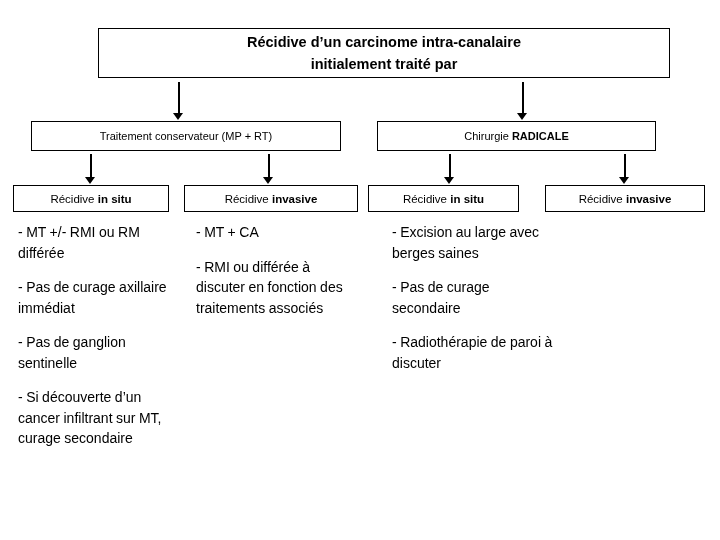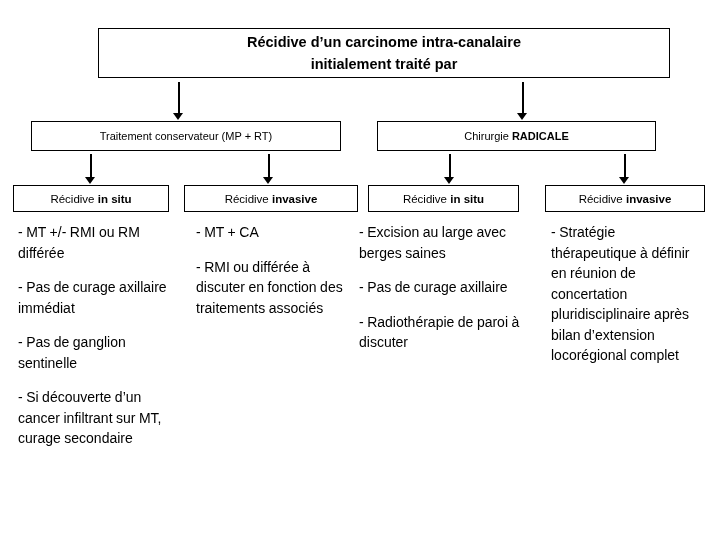--- a/index.html
+++ b/index.html
@@ -129,21 +129,21 @@
   #arrow-branch-to-sub-3 { left: 444px; }
   #arrow-branch-to-sub-4 { left: 619px; }
 
   
   .detail-column {
     position: absolute;
     top: 222px;
   }
   #detail-column-1 { left: 18px;  width: 165px; }
   #detail-column-2 { left: 196px; width: 165px; }
-  #detail-column-3 { left: 359px; width: 165px; }
+  #detail-column-3 { left: 392px; width: 165px; }
   #detail-column-4 { left: 551px; width: 150px; }
 
   .detail-item {
     font-size: 14px;
     line-height: 20.5px;
     margin-bottom: 14px;
     word-spacing: -0.4px;
   }
   .detail-item:last-child { margin-bottom: 0; }
 </style>
@@ -222,21 +222,18 @@
     <div class="detail-item">- Si découverte d’un cancer infiltrant sur MT, curage secondaire</div>
   </div>
 
   <div class="detail-column" id="detail-column-2">
     <div class="detail-item">- MT + CA</div>
     <div class="detail-item">- RMI ou différée à discuter en fonction des traitements associés</div>
   </div>
 
   <div class="detail-column" id="detail-column-3">
     <div class="detail-item">- Excision au large avec berges saines</div>
-    <div class="detail-item">- Pas de curage axillaire</div>
+    <div class="detail-item">- Pas de curage secondaire</div>
     <div class="detail-item">- Radiothérapie de paroi à discuter</div>
   </div>
 
-  <div class="detail-column" id="detail-column-4">
-    <div class="detail-item">- Stratégie thérapeutique à définir en réunion de concertation pluridisciplinaire après bilan d’extension locorégional complet</div>
-  </div>
 
 </div>
 
 </body></html>

